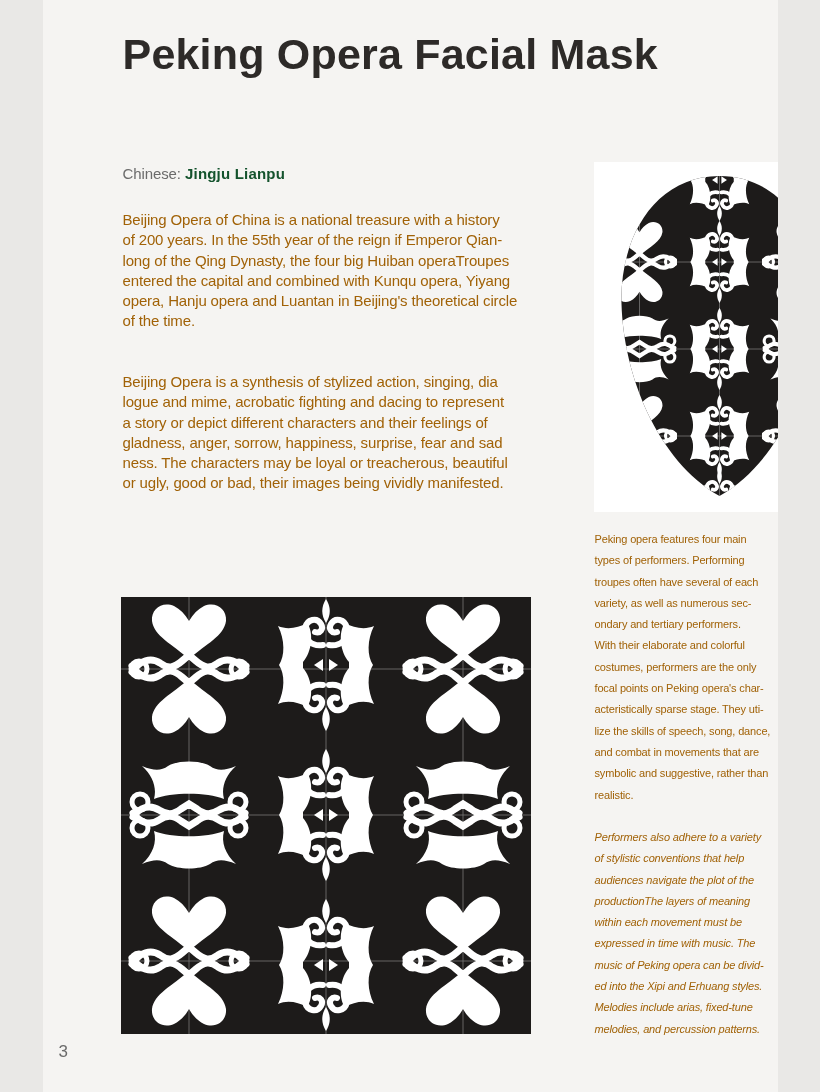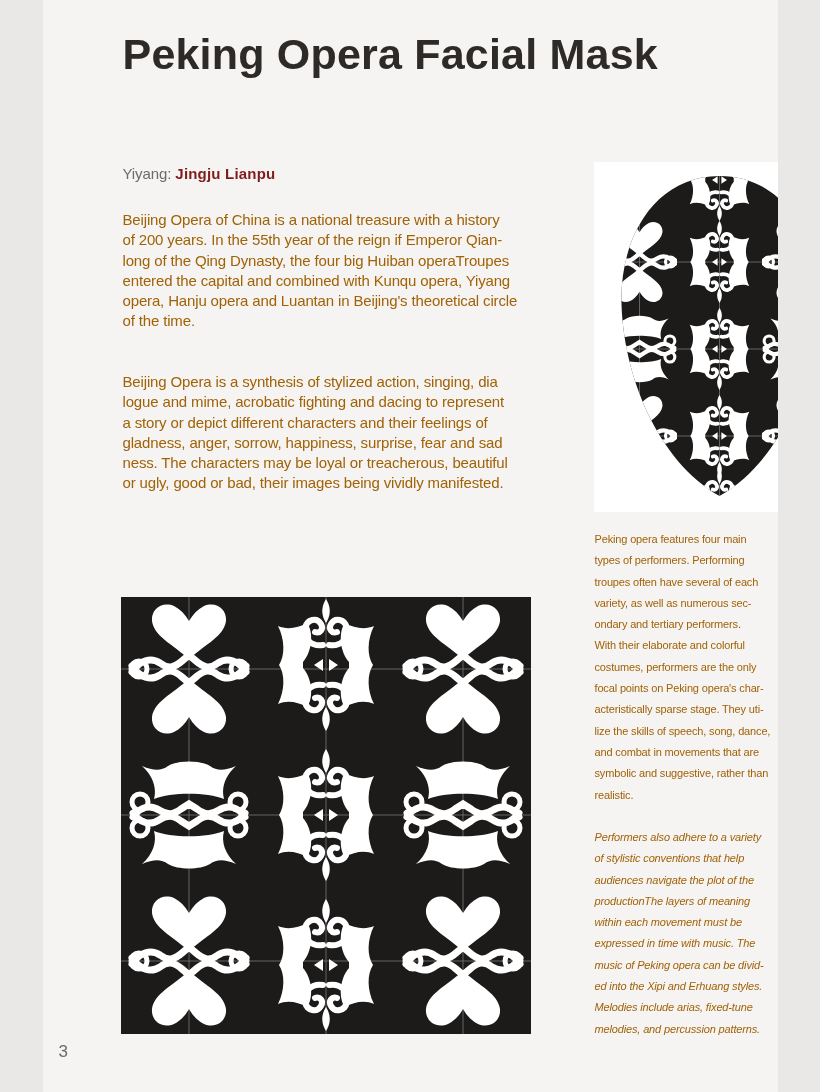--- a/index.html
+++ b/index.html
@@ -14,21 +14,21 @@
   }
   .page-title {
     position:absolute; left:80px; top:30px;
     font-size:43px; font-weight:700; color:#2d2a28;
     letter-spacing:0.2px; line-height:1.15;
   }
   .chinese-line {
     position:absolute; left:80px; top:165px;
     font-size:15px; color:#6b6b6b; letter-spacing:-0.1px;
   }
-  .chinese-line b { color:#7f1d1d; font-weight:700; letter-spacing:0.2px; }
+  .chinese-line b { color:#14532d; font-weight:700; letter-spacing:0.2px; }
   .body-para {
     white-space:pre-line;
     color:#a16207;
     letter-spacing:-0.15px;
   }
   .left-para {
     position:absolute; left:80px; width:450px;
     font-size:15px; line-height:20.3px;
   }
   #left-para-1 { top:210px; }
@@ -95,21 +95,21 @@
         <use href="#ringCurl" x="-49" y="-13"></use>
         <use href="#ringCurl" x="49" y="-13"></use>
         <use href="#ringCurl" x="-49" y="13"></use>
         <use href="#ringCurl" x="49" y="13"></use>
       </g>
     </defs>
   </svg>
 
   <h1 class="page-title">Peking Opera Facial Mask</h1>
 
-  <div class="chinese-line"><span>Yiyang: </span><b>Jingju Lianpu</b></div>
+  <div class="chinese-line"><span>Chinese: </span><b>Jingju Lianpu</b></div>
 
   <div id="left-para-1" class="left-para body-para">Beijing Opera of China is a national treasure with a history
 of 200 years. In the 55th year of the reign if Emperor Qian-
 long of the Qing Dynasty, the four big Huiban operaTroupes
 entered the capital and combined with Kunqu opera, Yiyang
 opera, Hanju opera and Luantan in Beijing's theoretical circle
 of the time.</div>
   <div id="left-para-2" class="left-para body-para">Beijing Opera is a synthesis of stylized action, singing, dia
 logue and mime, acrobatic fighting and dacing to represent
 a story or depict different characters and their feelings of

